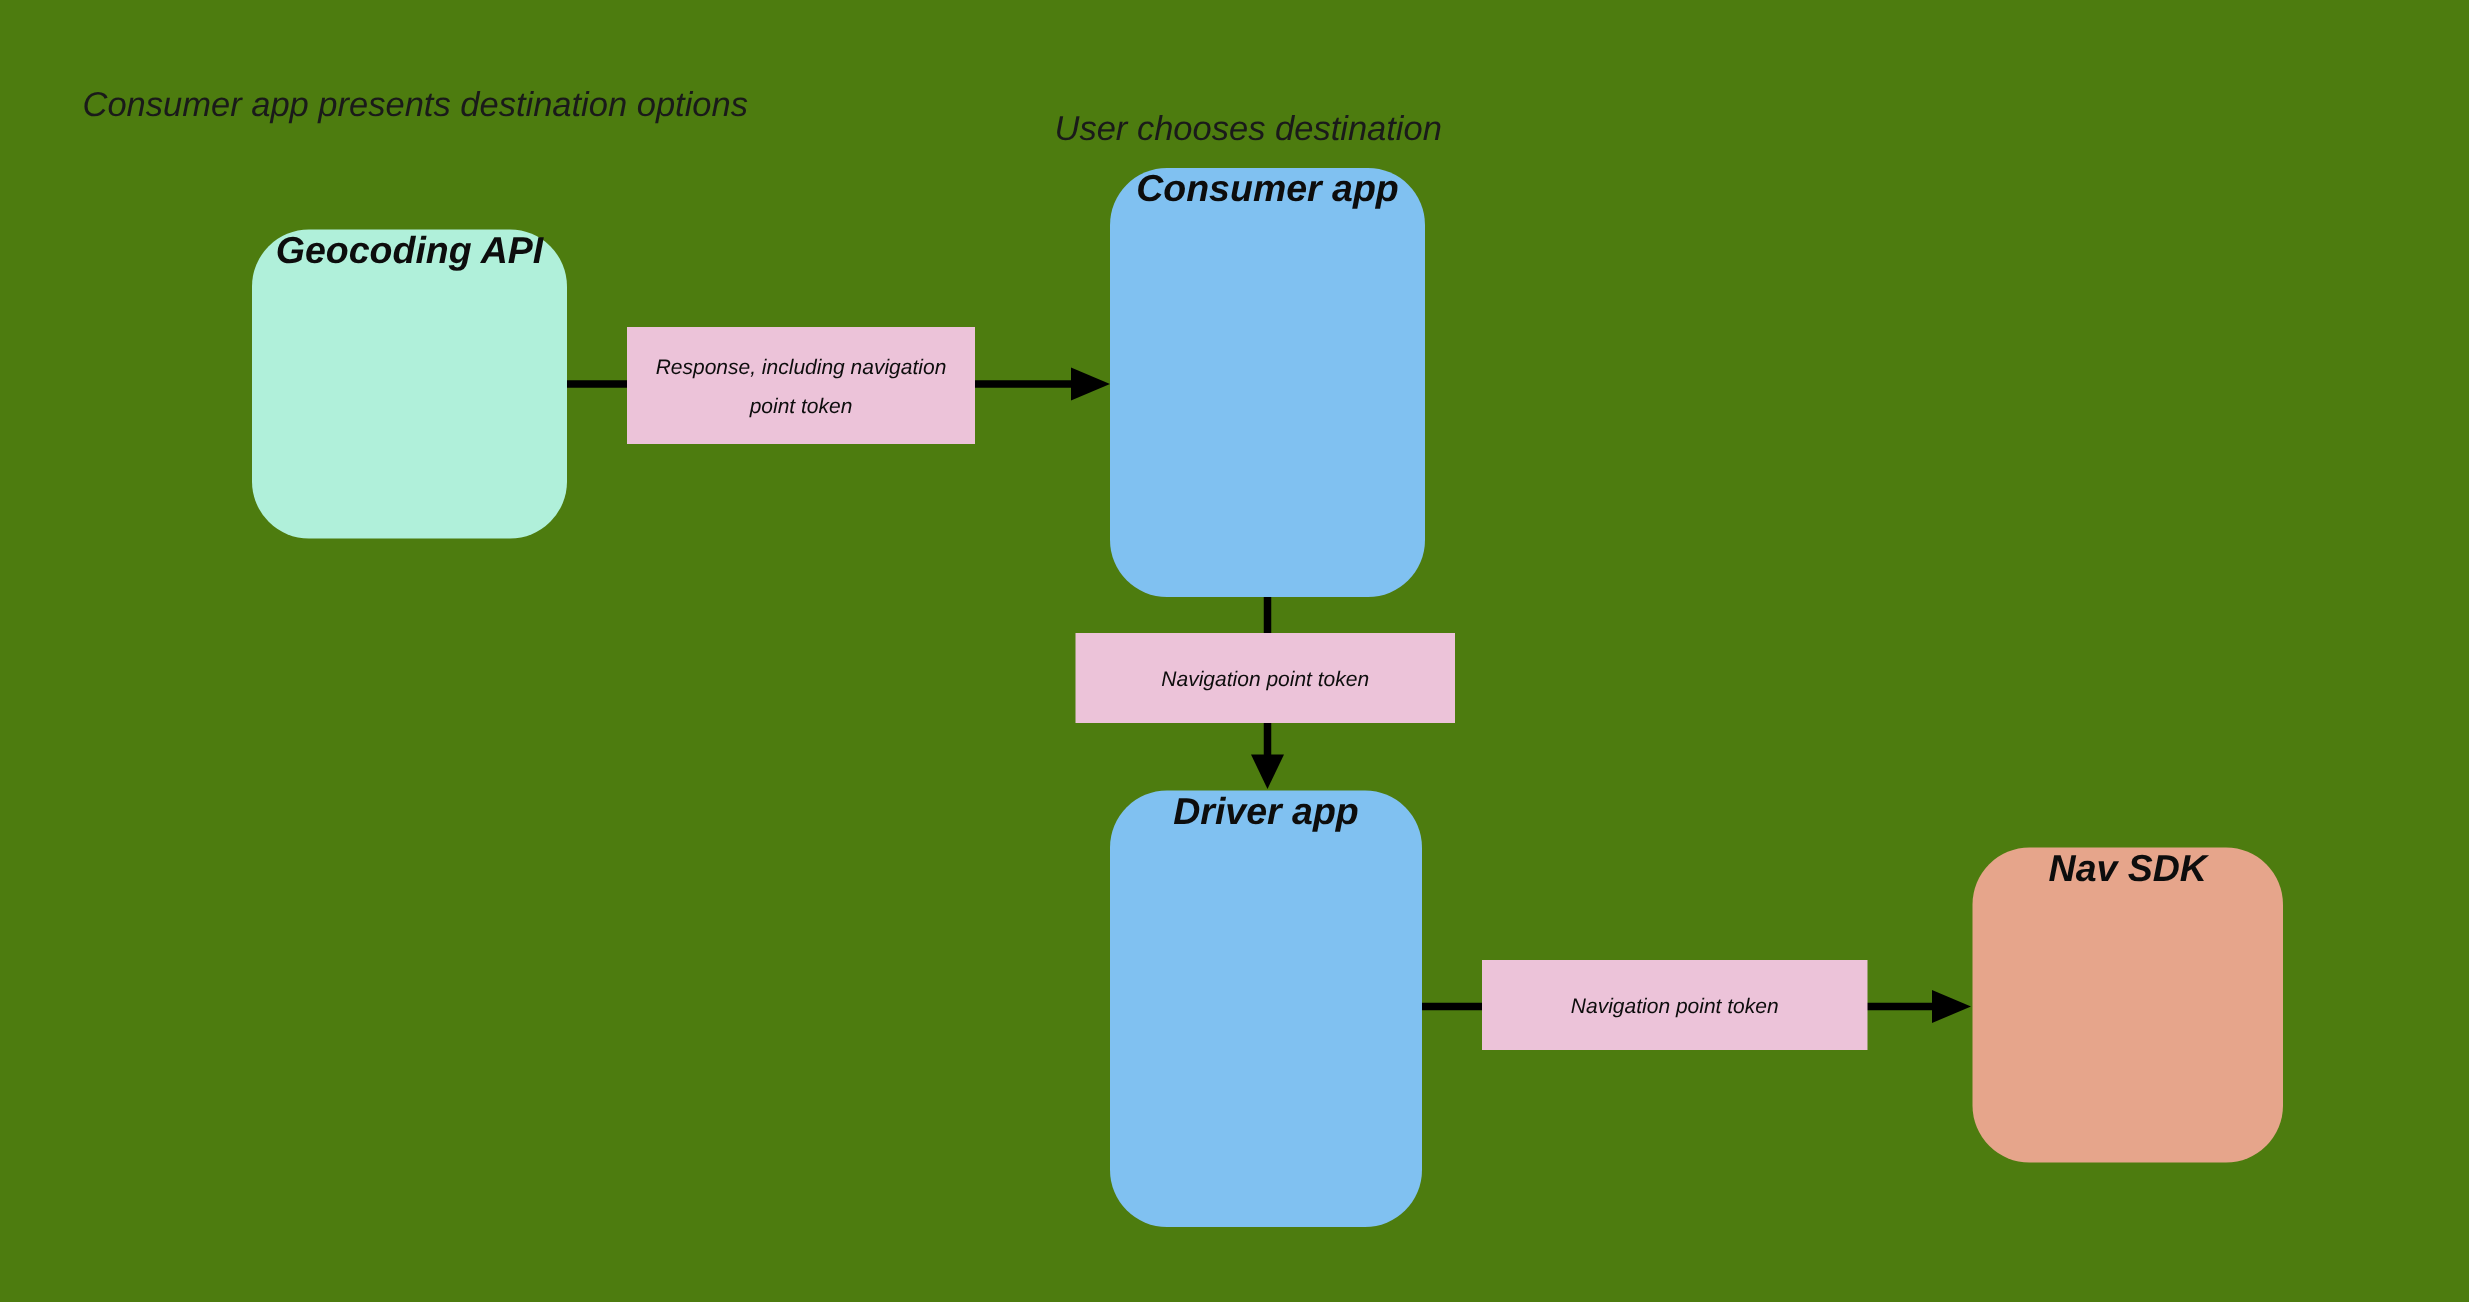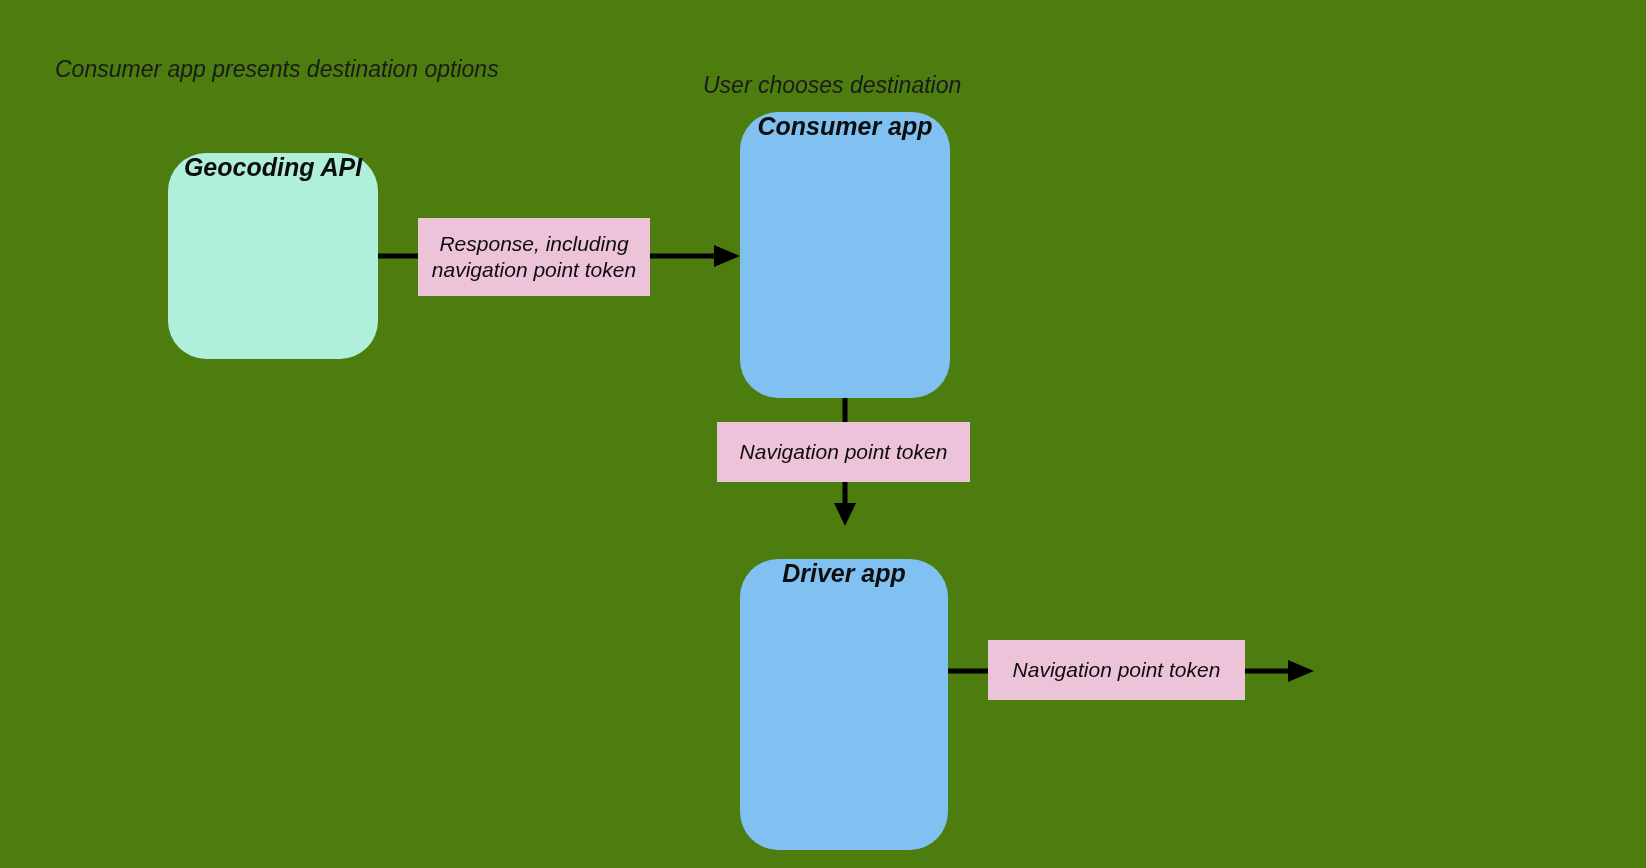--- a/index.html
+++ b/index.html
@@ -46,30 +46,30 @@
     box-sizing: border-box;
   }
   .node .node-label {
     font-size: 25px;
     font-weight: bold;
     color: #0d0d0d;
     text-align: center;
   }
   .n-geocoding { left: 168px; top: 153px; width: 210px; height: 206px; }
   .n-consumer  { left: 740px; top: 112px; width: 210px; height: 286px; }
-  .n-driver    { left: 740px; top: 527px; width: 208px; height: 291px; margin-top: 32px; }
+  .n-driver    { left: 740px; top: 527px; width: 208px; height: 291px; }
   .n-navsdk    { left: 1315px; top: 565px; width: 207px; height: 210px; }
 
   .edge-label {
     position: absolute;
     display: flex;
     align-items: center;
     justify-content: center;
     text-align: center;
-    font-size: 21px;
+    font-size: 14px;
     line-height: 26px;
     color: #0d0d0d;
     z-index: 3;
     box-sizing: border-box;
     padding: 2px 12px;
   }
   .l1 { left: 418px; top: 218px; width: 232px; height: 78px; }
   .l2 { left: 717px; top: 422px; width: 253px; height: 60px; }
   .l3 { left: 988px; top: 640px; width: 257px; height: 60px; }
 </style>
@@ -101,18 +101,21 @@
   </div>
 
   <div class="node n-consumer" style="background-color: rgb(128, 193, 241);">
     <span class="node-label">Consumer app</span>
   </div>
 
   <div class="node n-driver" style="background-color: rgb(128, 193, 241);">
     <span class="node-label">Driver app</span>
   </div>
 
+  <div class="node n-navsdk" style="background-color: rgb(230, 165, 139);">
+    <span class="node-label">Nav SDK</span>
+  </div>
 
   <div class="edge-label l1" style="background-color: rgb(236, 195, 217);">Response, including navigation point token</div>
   <div class="edge-label l2" style="background-color: rgb(236, 195, 217);">Navigation point token</div>
   <div class="edge-label l3" style="background-color: rgb(236, 195, 217);">Navigation point token</div>
 
 </div>
 
 </body></html>

